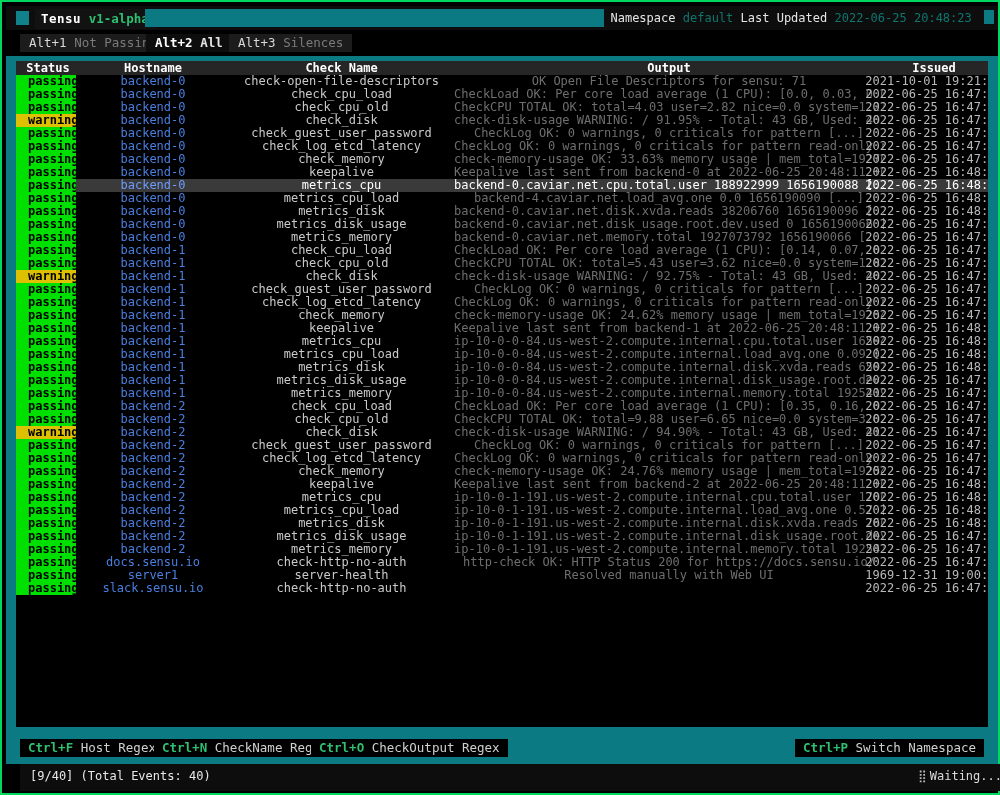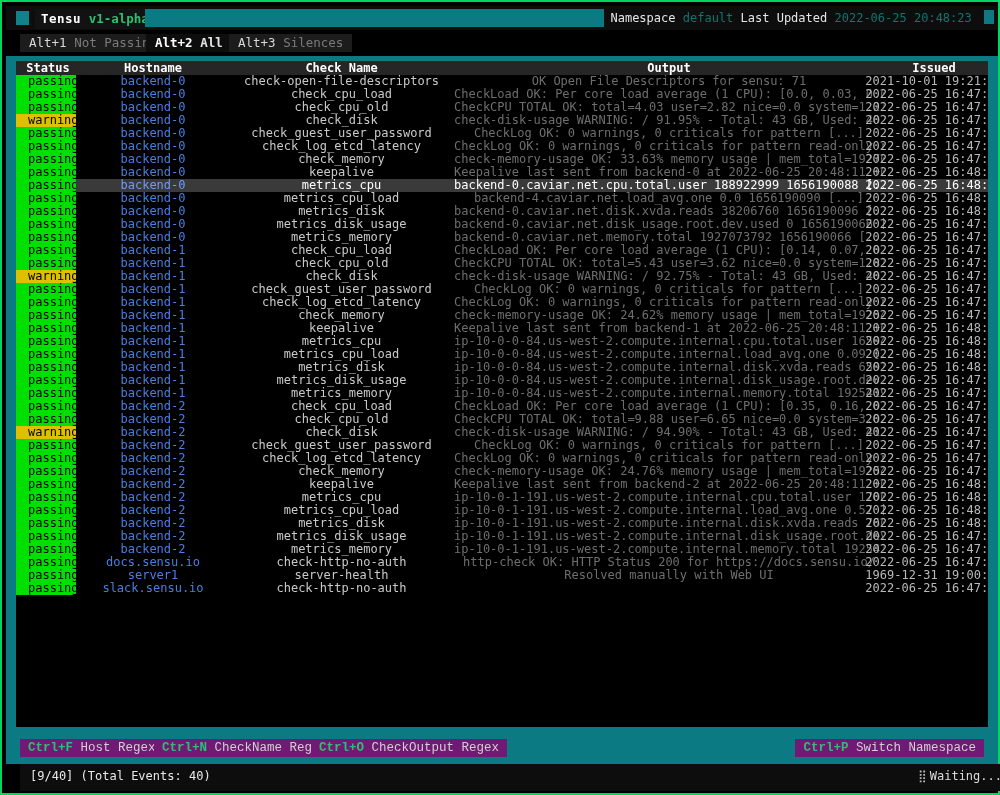--- a/index.html
+++ b/index.html
@@ -148,21 +148,21 @@
   .c-output   { left: 418px; width: 430px; margin-left: 20px; }
   .c-issued   { left: 848px; width: 140px; }
 
   #header-row .c { color: #ffffff; font-weight: bold; }
   #header-row .c-status { left: 2px; }
 
   .badge {
     display: inline-block;
     padding: 0 12px;
     color: #000000;
-    font-weight: normal;
+    font-weight: bold;
   }
   .badge.passing { background: #00e000; }
   .badge.warning { background: #ddc000; }
 
   .host   { color: #4a7fe0; }
   .check  { color: #c9c9c9; }
   .output { color: #6e6e6e; }
   .issued { color: #b9b9b9; }
 
   .row.selected { background: #3a3a3a; }
@@ -178,24 +178,23 @@
     width: 992px;
     height: 32px;
     background: #0b7a82;
   }
   .fkey {
     position: absolute;
     top: 7px;
     height: 18px;
     line-height: 18px;
     padding: 0 8px;
-    background: #701a75;
+    background: #000000;
     white-space: nowrap;
     font-size: 12.5px;
-    font-family: Liberation Mono, monospace;
   }
   .fkey .k { color: #2fbf71; font-weight: bold; }
   .fkey .t { color: #d0d0d0; }
   #fk0 { left: 14px; }
   #fk1 { left: 148px; }
   #fk2 { left: 305px; }
   #fk3 { right: 14px; }
 
   
   #statusline {

